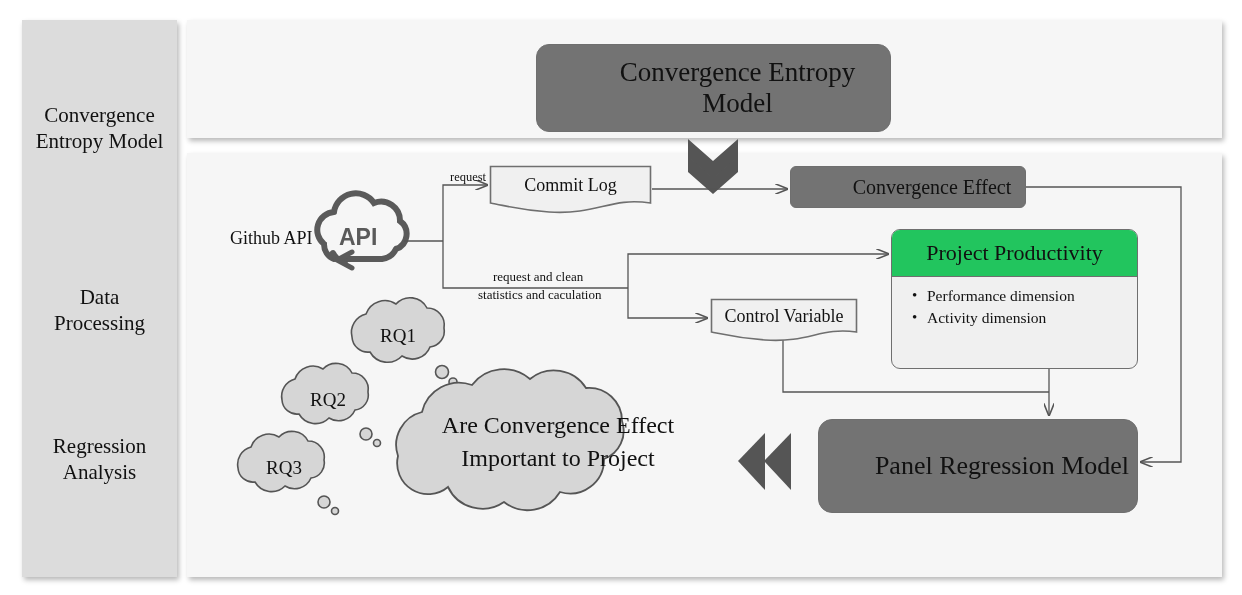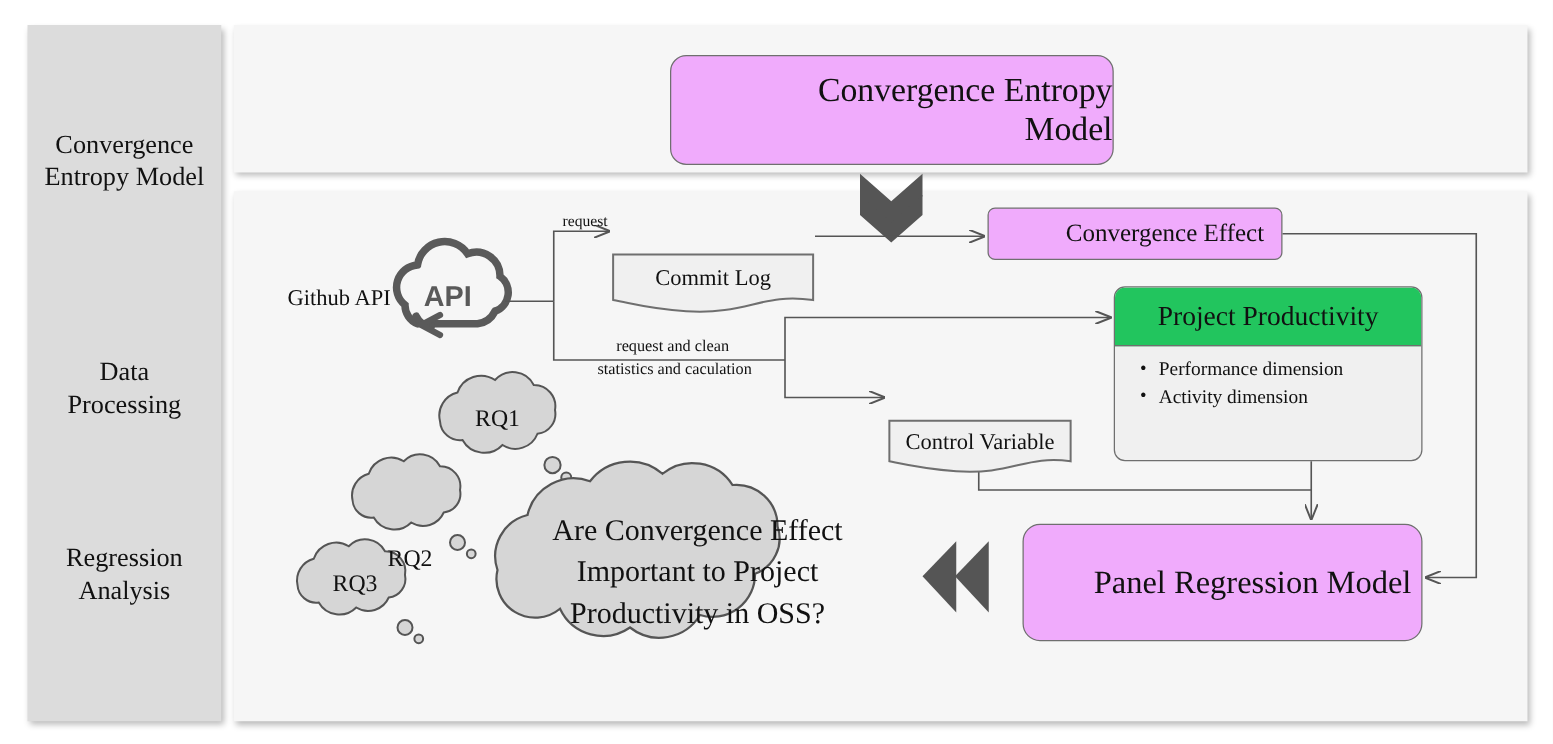--- a/index.html
+++ b/index.html
@@ -11,41 +11,41 @@
   .panel{position:absolute;background:#f6f6f6;box-shadow:2px 3px 5px rgba(0,0,0,.28);}
   #sidebar{left:22px;top:20px;width:155px;height:557px;background:#dcdcdc;}
   #panel-top{left:187px;top:20px;width:1035px;height:118px;}
   #panel-bottom{left:187px;top:153px;width:1035px;height:424px;}
 
   .side-label{position:absolute;left:0;width:155px;text-align:center;
               font-size:21px;line-height:26px;color:#111;}
 
   
   .box{position:absolute;box-sizing:border-box;display:flex;
-       align-items:center;justify-content:center;text-align:right;
-       background:#f0abfc;border:1.4px solid #6f6f6f;color:#111;padding-left:48px;}
+       align-items:center;justify-content:center;text-align:center;
+       background:#737373;border:1.4px solid #6f6f6f;color:#111;padding-left:48px;}
   .rounded{border-radius:11px;}
 
   #box-cem{left:536px;top:44px;width:355px;height:88px;font-size:27px;border-radius:13px;}
   #box-conv{left:790px;top:166px;width:236px;height:42px;font-size:20px;border-radius:6px;}
   #box-panel{left:818px;top:419px;width:320px;height:94px;font-size:26px;border-radius:14px;}
 
   
   #box-prod{position:absolute;left:891px;top:229px;width:247px;height:140px;
             box-sizing:border-box;border:1.4px solid #6f6f6f;border-radius:9px;
             background:#f0f0f0;overflow:hidden;}
   #box-prod .hd{height:46px;background:#22c55e;border-bottom:1.4px solid #6f6f6f;
                 display:flex;align-items:center;justify-content:center;
                 font-size:22px;color:#111;}
   #box-prod ul{margin:0;padding:8px 0 0 20px;list-style:none;}
   #box-prod li{font-size:15.5px;line-height:22px;position:relative;padding-left:15px;color:#111;}
   #box-prod li:before{content:"\2022";position:absolute;left:0;top:-1px;font-size:15px;}
 
   
-  .docshape{position:absolute;margin-top:37px;}
+  .docshape{position:absolute;}
   .docshape svg{position:absolute;left:0;top:0;overflow:visible;}
   .docshape .txt{position:absolute;left:0;top:0;width:100%;
                  display:flex;align-items:center;justify-content:center;
                  font-size:18px;color:#111;}
   #doc-commit{left:489px;top:165px;width:163px;height:44px;}
   #doc-control{left:710px;top:298px;width:148px;height:40px;}
 
   
   #art{position:absolute;left:0;top:0;width:1242px;height:595px;overflow:visible;}
 
@@ -53,21 +53,21 @@
   #lbl-github{left:230px;top:228px;font-size:18px;}
   #lbl-request{left:450px;top:170px;font-size:12.5px;}
   #lbl-rc{left:493px;top:269px;font-size:13px;}
   #lbl-sc{left:478px;top:287px;font-size:13px;}
   #lbl-api{left:339px;top:224px;width:52px;text-align:left;
            font-size:23px;font-weight:bold;color:#5a5a5a;
            font-family:"Liberation Sans","DejaVu Sans",sans-serif;}
 
   .cloudtxt{position:absolute;text-align:center;color:#111;}
   #t-rq1{left:358px;top:325px;width:80px;font-size:19px;}
-  #t-rq2{left:288px;top:389px;width:80px;font-size:19px;margin-top:48px;}
+  #t-rq2{left:288px;top:389px;width:80px;font-size:19px;}
   #t-rq3{left:244px;top:457px;width:80px;font-size:19px;}
   #t-main{left:413px;top:409px;width:290px;font-size:24px;line-height:33px;}
 </style>
 </head>
 <body>
 
 <div id="stage">
 
   <div class="panel" id="sidebar">
     <div class="side-label" style="top:82px">
@@ -206,16 +206,15 @@
   <div class="lbl" id="lbl-rc">request and clean</div>
   <div class="lbl" id="lbl-sc">statistics and caculation</div>
 
   <div class="cloudtxt" id="t-rq1">RQ1</div>
   <div class="cloudtxt" id="t-rq2">RQ2</div>
   <div class="cloudtxt" id="t-rq3">RQ3</div>
 
   <div class="cloudtxt" id="t-main">
     <span>Are Convergence Effect</span><br>
     <span>Important to Project</span><br>
-    <span>Productivity in OSS?</span>
   </div>
 
 </div>
 
 </body></html>

